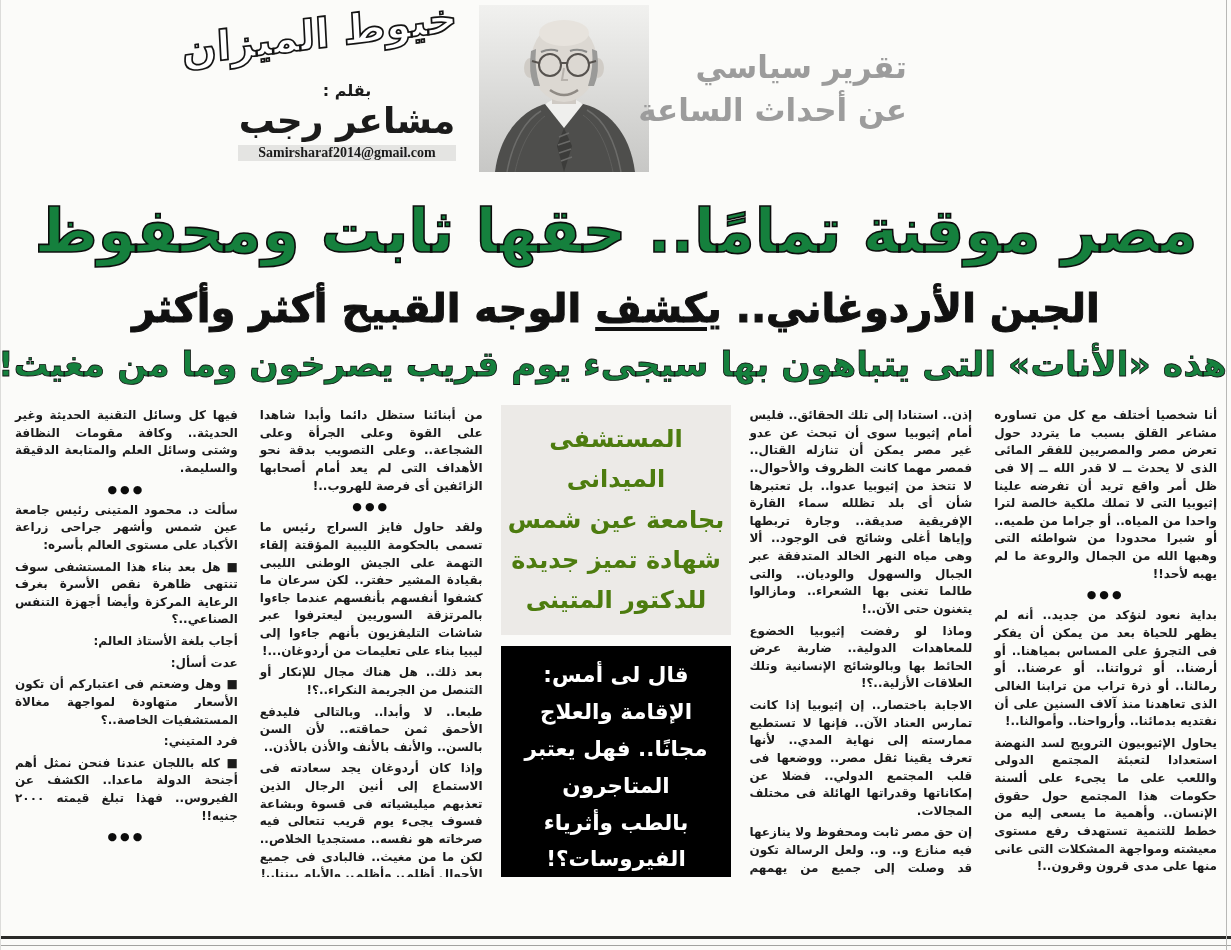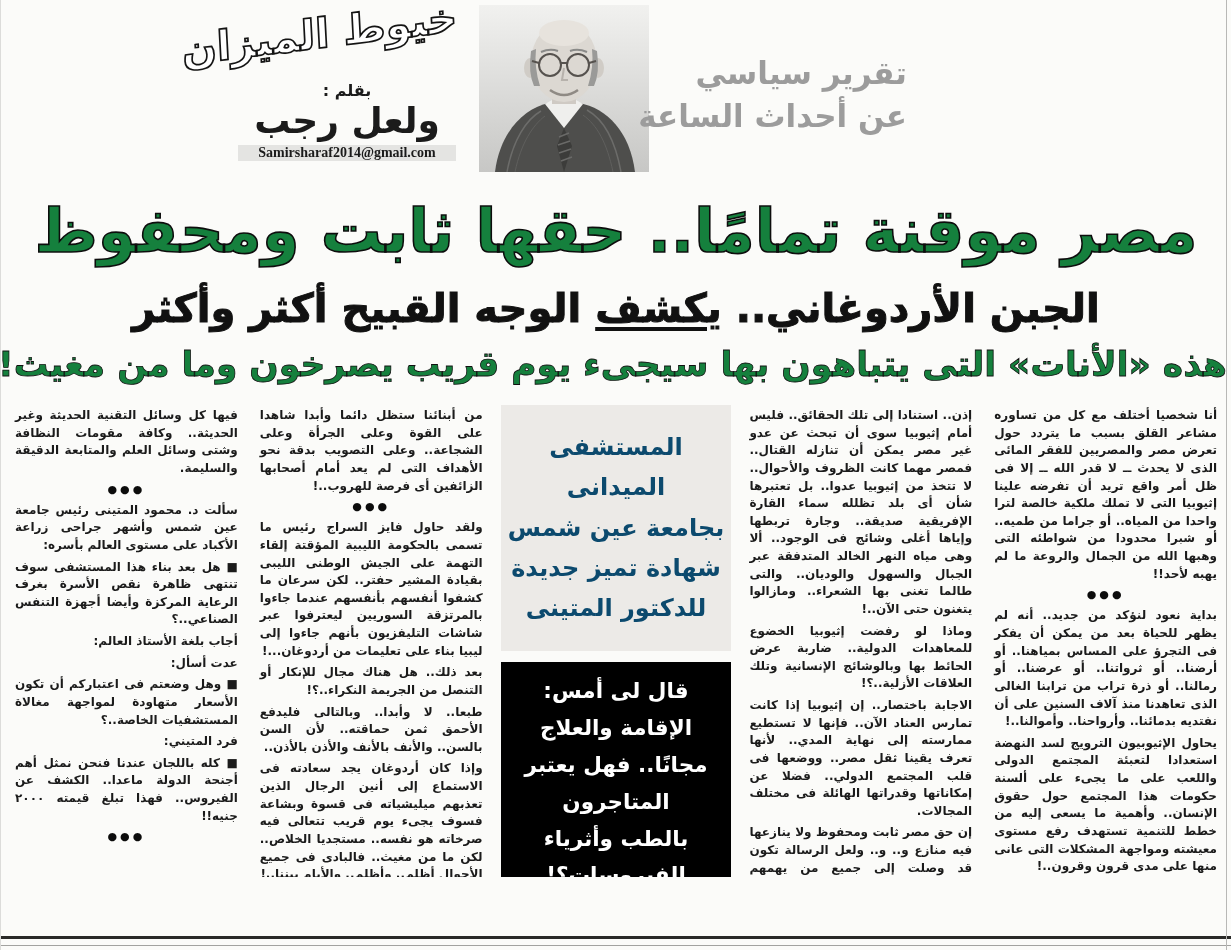--- a/index.html
+++ b/index.html
@@ -42,21 +42,21 @@
     font-family:"Liberation Serif",serif;
     font-weight:bold;font-size:14px;
     background:#e4e4e2;padding:0 20px;
     direction:ltr;
   }
   .photo-frame{
     position:absolute;left:478px;top:5px;width:170px;height:167px;
     background:#d8d8d6;overflow:hidden;
   }
   .kicker{
-    position:absolute;left:648px;top:52px;width:258px;
+    position:absolute;left:648px;top:46px;width:258px;
     font-size:31px;font-weight:bold;color:#9c9c9c;
     line-height:1.38;text-align:right;white-space:nowrap;
   }
 
   
   .headline-main{
     margin:0;padding:2px 4px 0;
     font-size:61px;font-weight:bold;line-height:1.5;
     text-align:center;color:#15803d;
     -webkit-text-stroke:1.6px #0d0d0d;
@@ -88,23 +88,23 @@
     flex:1 1 0;min-width:0;overflow:hidden;
     font-size:12px;font-weight:700;line-height:1.47;
     text-align:justify;
   }
   .col p{margin:4px;}
   .sep{
     text-align:center;font-size:11px;letter-spacing:3px;
     font-weight:900;margin:4px 0;color:#0c0c0c;
   }
   .insert-box-1{
-    background:#eceae7;color:#0c4a6e;
+    background:#eceae7;color:#4d7c0f;
     font-size:24px;font-weight:900;text-align:center;
-    line-height:1.68;padding:22px 4px;margin:2px 0 0;
+    line-height:1.68;padding:14px 4px;margin:2px 0 0;
   }
   .insert-box-2{
     background:#000000;color:#ffffff;
     font-size:21.5px;font-weight:900;text-align:center;
     line-height:1.72;padding:11px 4px;margin:11px 0 9px;
   }
 
   
   .footer-rule{
     position:absolute;left:0;right:0;bottom:4px;height:6px;
@@ -115,21 +115,21 @@
 </head>
 <body>
 
 <div class="page">
 
   <header class="masthead">
 
     <div class="logo-block">
       <div class="logo">خيوط الميزان</div>
       <div class="byline-label">بقلم :</div>
-      <div class="author-name">ولعل رجب</div>
+      <div class="author-name">مشاعر رجب</div>
       <div class="author-email">Samirsharaf2014@gmail.com</div>
     </div>
 
     <div class="photo-frame">
       <svg viewBox="0 0 170 167" width="170" height="167">
         <defs>
           <linearGradient id="pbg" x1="0" y1="0" x2="0" y2="1">
             <stop offset="0" stop-color="#f1f1ef"></stop>
             <stop offset="1" stop-color="#c7c7c5"></stop>
           </linearGradient>

